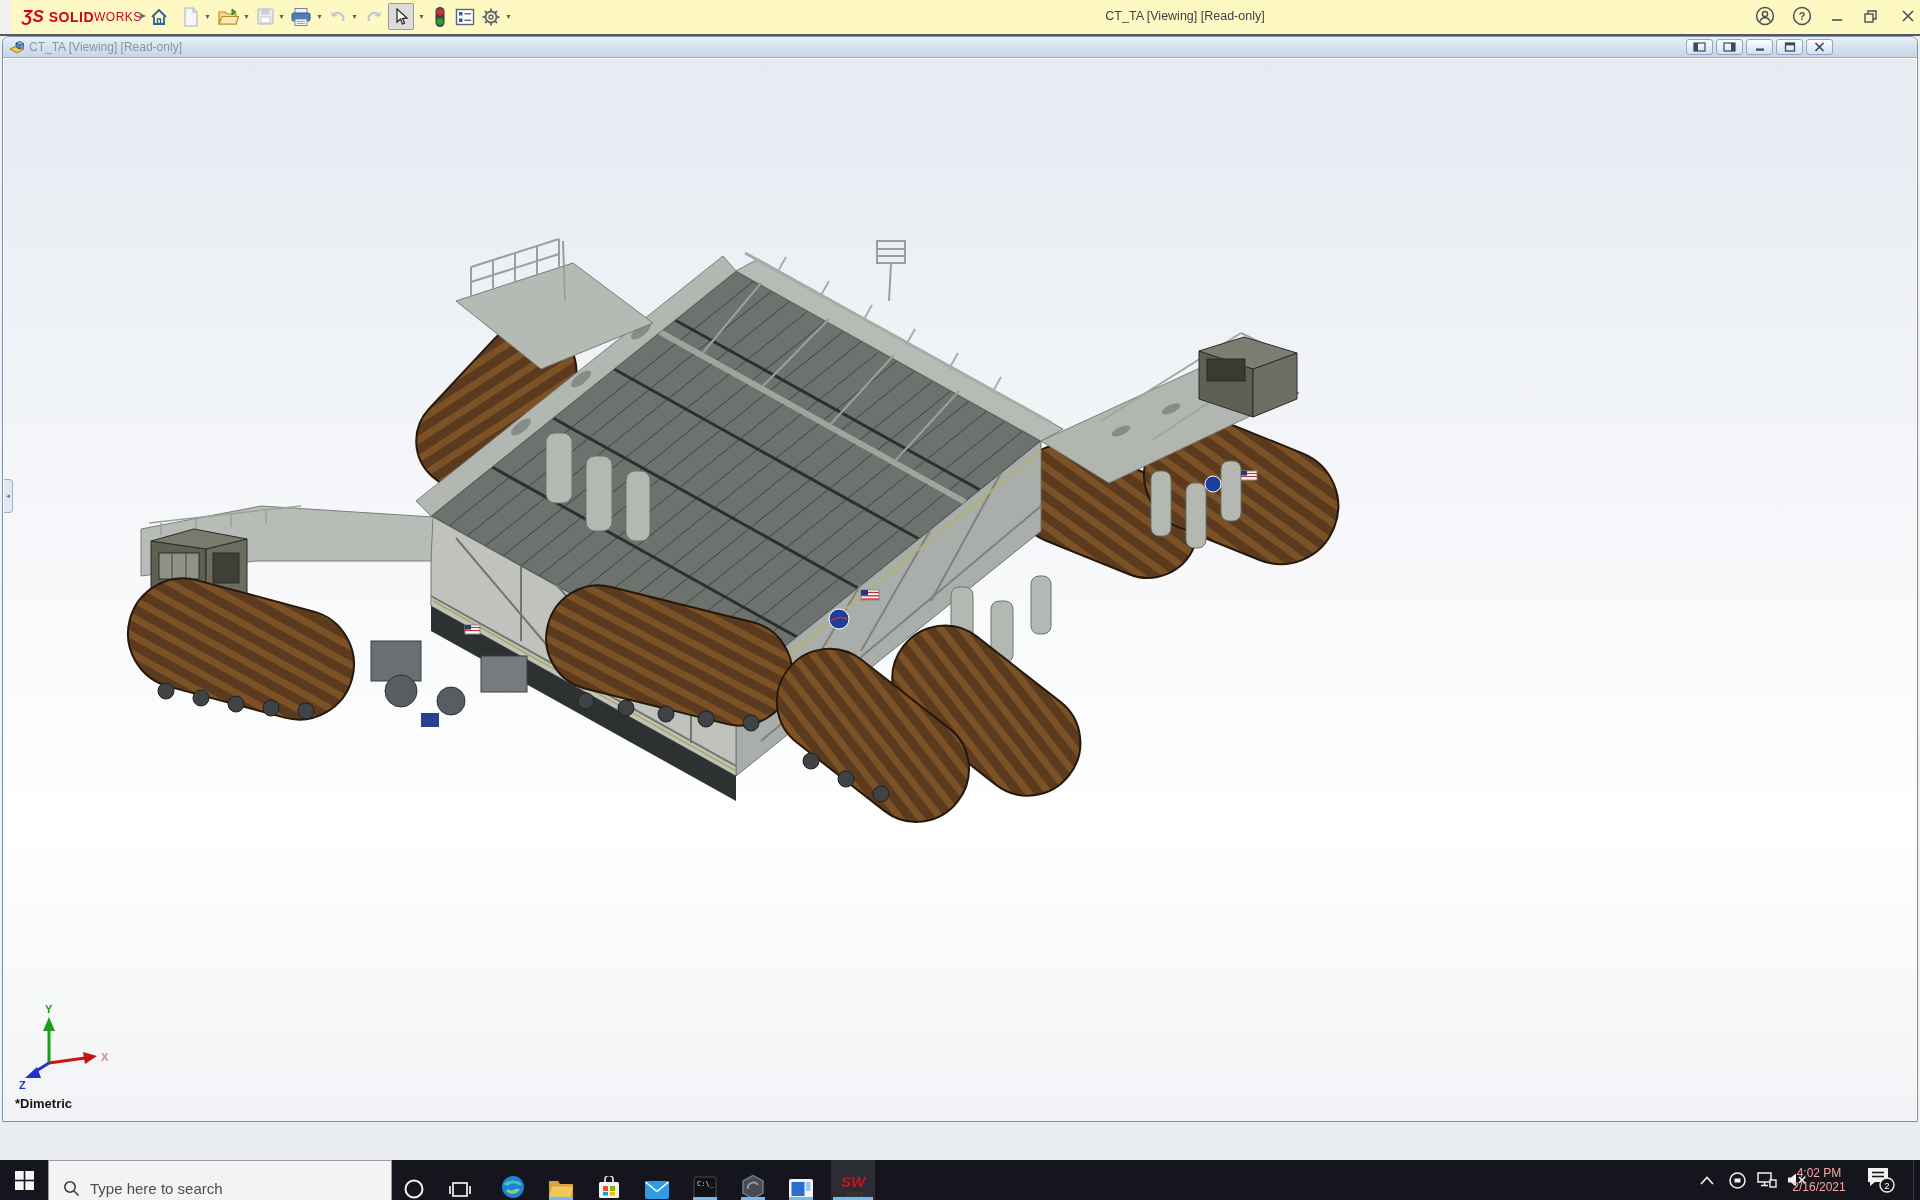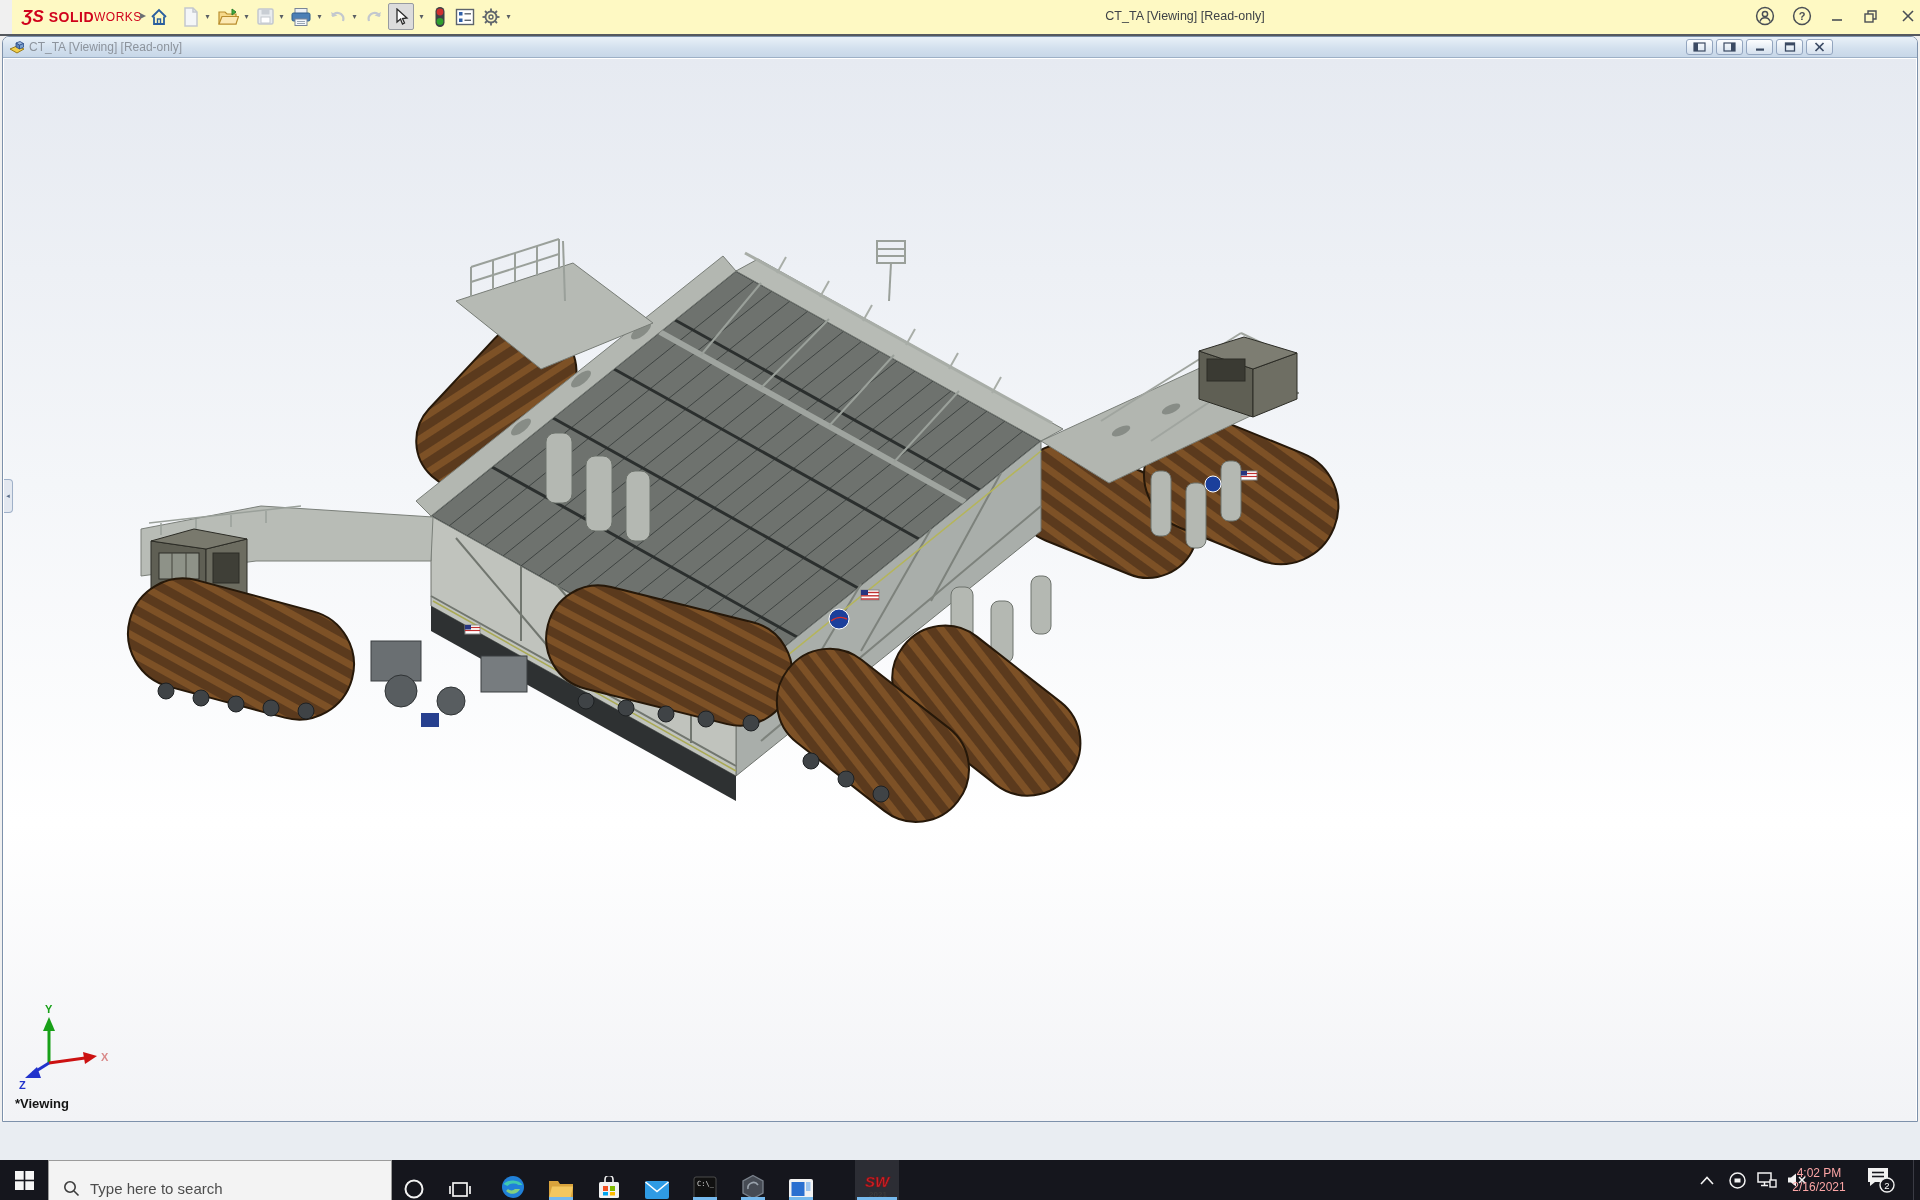--- a/index.html
+++ b/index.html
@@ -476,21 +476,21 @@
           <text x="44" y="1012" font-size="11" font-weight="bold" fill="#18a018">Y</text>
           <line x1="48" y1="1062" x2="84" y2="1057" stroke="#cc1111" stroke-width="3"></line>
           <polygon points="96,1055 82,1051 84,1063" fill="#cc1111"></polygon>
           <text x="100" y="1060" font-size="11" font-weight="bold" fill="#d98a8a">X</text>
           <line x1="48" y1="1062" x2="32" y2="1072" stroke="#2233cc" stroke-width="3"></line>
           <polygon points="24,1077 36,1066 40,1077" fill="#2233cc"></polygon>
           <text x="18" y="1088" font-size="11" font-weight="bold" fill="#2233cc">Z</text>
         </g>
       </svg>
 
-      <div id="view-label">*Viewing</div>
+      <div id="view-label">*Dimetric</div>
       <div id="pane-tab">◂</div>
     </div>
   </div>
 
   <div id="desktop-gap"></div>
 
   <div id="taskbar">
     <div id="start-btn">
       <svg width="19" height="19" viewBox="0 0 19 19">
         <rect x="0" y="0" width="8.7" height="8.7" fill="#f5f5f5"></rect>
@@ -564,21 +564,21 @@
       <div class="run-indicator"></div>
     </div>
     <div class="tb-icon-btn" style="left:779px">
       <svg width="26" height="22" viewBox="0 0 26 22">
         <rect x="1" y="1" width="24" height="20" rx="2" fill="#f2f2f2"></rect>
         <rect x="3.5" y="4" width="13" height="14" fill="#2a6fd0"></rect>
         <rect x="18" y="4" width="4.5" height="9" fill="#9cc4ef"></rect>
       </svg>
       <div class="run-indicator"></div>
     </div>
-    <div class="tb-icon-btn active" style="left:855px">
+    <div class="tb-icon-btn active" style="left:831px">
       <svg width="30" height="30" viewBox="0 0 30 30">
         <text x="15" y="17" text-anchor="middle" font-size="15" font-weight="bold" font-style="italic" fill="#cc2127" stroke="#7a1216" stroke-width="0.6">SW</text>
         <text x="16" y="27" text-anchor="middle" font-size="8" font-weight="bold" fill="#3a3a3a">2021</text>
       </svg>
       <div class="run-indicator wide"></div>
     </div>
 
     <div class="tray-btn" style="left:1692px">
       <svg width="14" height="9" viewBox="0 0 14 9">
         <polyline points="1,8 7,1.5 13,8" fill="none" stroke="#f2f2f2" stroke-width="1.6"></polyline>

